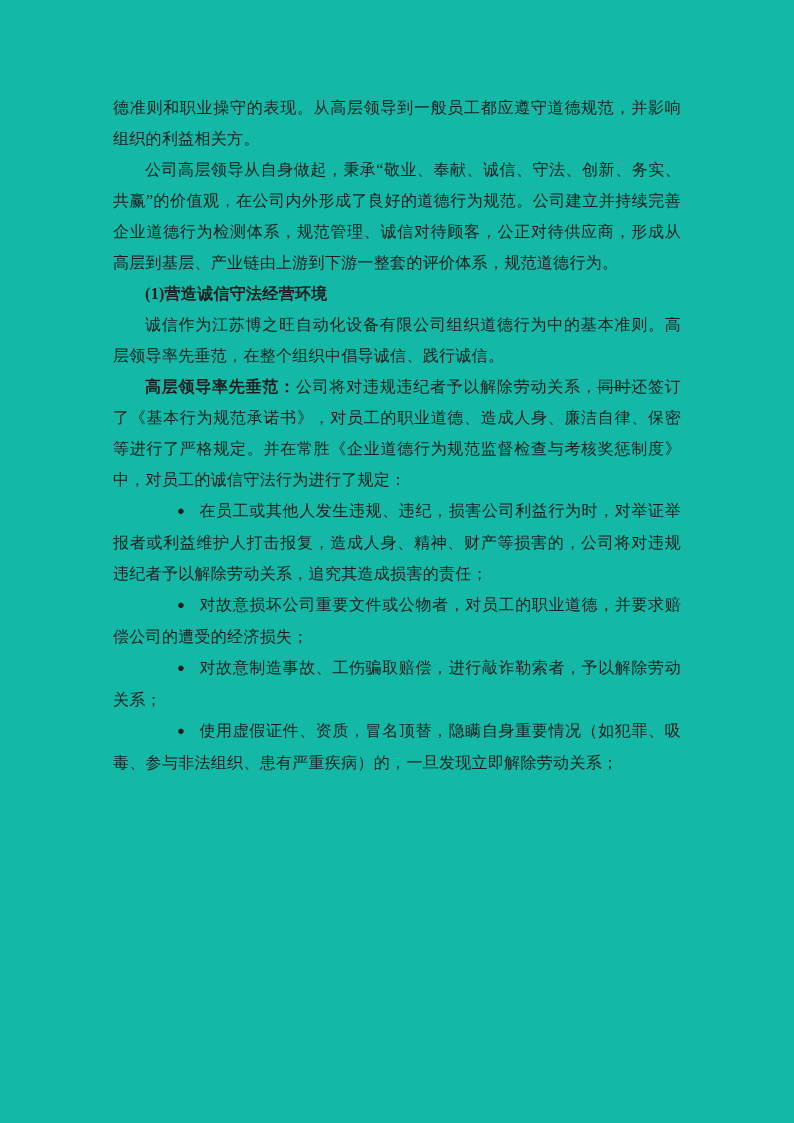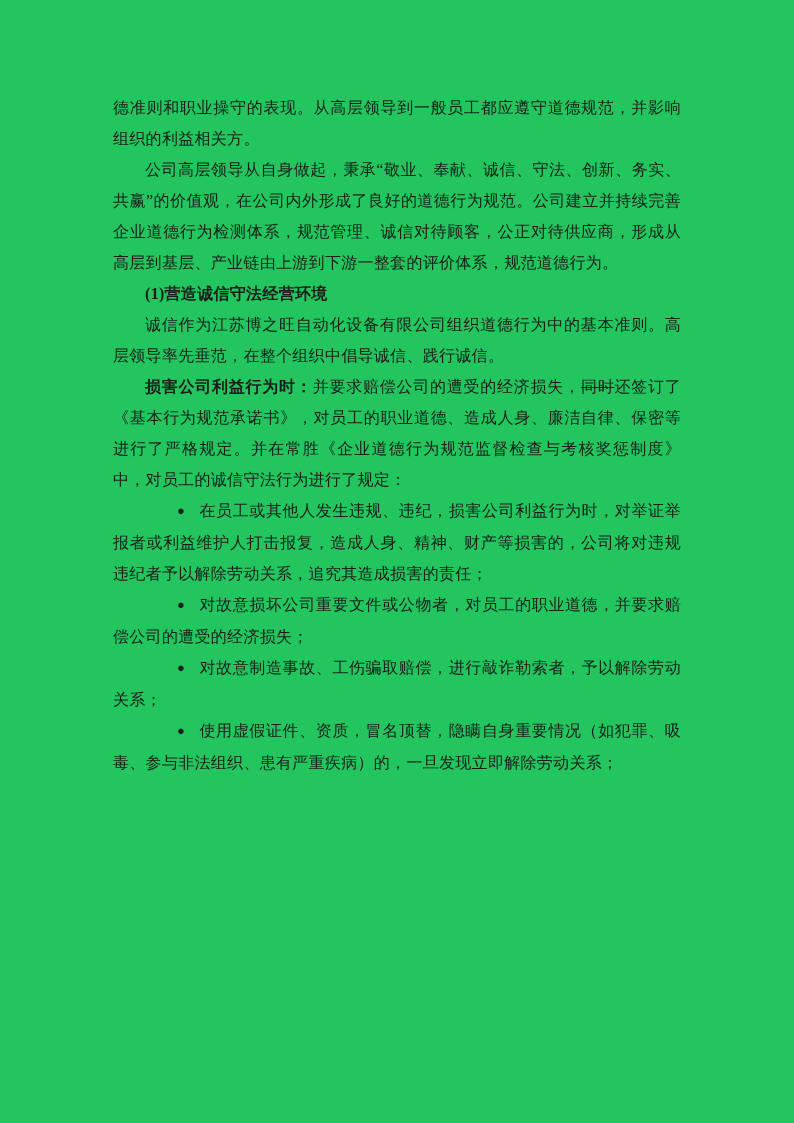--- a/index.html
+++ b/index.html
@@ -4,21 +4,21 @@
 <style>
   html, body {
     margin: 0;
     padding: 0;
     background: #ffffff;
   }
   .page {
     position: relative;
     width: 794px;
     height: 1123px;
-    background: #22c55e;
+    background: #14b8a6;
     overflow: hidden;
     font-family: "Liberation Serif", "DejaVu Serif", serif;
     color: #1c1c1c;
   }
   .content {
     position: absolute;
     top: 92px;
     left: 113px;
     width: 568px;
   }
@@ -57,21 +57,21 @@
   <div class="content">
 
     <p>德准则和职业操守的表现。从高层领导到一般员工都应遵守道德规范，并影响组织的利益相关方。</p>
 
     <p class="indent">公司高层领导从自身做起，秉承“敬业、奉献、诚信、守法、创新、务实、共赢”的价值观，在公司内外形成了良好的道德行为规范。公司建立并持续完善企业道德行为检测体系，规范管理、诚信对待顾客，公正对待供应商，形成从高层到基层、产业链由上游到下游一整套的评价体系，规范道德行为。</p>
 
     <p class="heading">(1)营造诚信守法经营环境</p>
 
     <p class="indent">诚信作为江苏博之旺自动化设备有限公司组织道德行为中的基本准则。高层领导率先垂范，在整个组织中倡导诚信、践行诚信。</p>
 
-    <p class="indent"><span class="bold">损害公司利益行为时：</span><span>并要求赔偿公司的遭受的经济损失，</span><span class="strike">同时</span><span>还签订了《基本行为规范承诺书》，对员工的职业道德、造成人身、廉洁自律、保密等进行了严格规定。并在常胜《企业道德行为规范监督检查与考核奖惩制度》中，对员工的诚信守法行为进行了规定：</span></p>
+    <p class="indent"><span class="bold">高层领导率先垂范：</span><span>公司将对违规违纪者予以解除劳动关系，</span><span class="strike">同时</span><span>还签订了《基本行为规范承诺书》，对员工的职业道德、造成人身、廉洁自律、保密等进行了严格规定。并在常胜《企业道德行为规范监督检查与考核奖惩制度》中，对员工的诚信守法行为进行了规定：</span></p>
 
     <p class="indent"><span class="bullet-glyph">●</span><span>在员工或其他人发生违规、违纪，损害公司利益行为时，对举证举报者或利益维护人打击报复，造成人身、精神、财产等损害的，公司将对违规违纪者予以解除劳动关系，追究其造成损害的责任；</span></p>
 
 
 
 
     <p class="indent"><span class="bullet-glyph">●</span><span>对故意损坏公司重要文件或公物者，对员工的职业道德，并要求赔偿公司的遭受的经济损失；</span></p>
 
     <p class="indent"><span class="bullet-glyph">●</span><span>对故意制造事故、工伤骗取赔偿，进行敲诈勒索者，予以解除劳动关系；</span></p>
 

